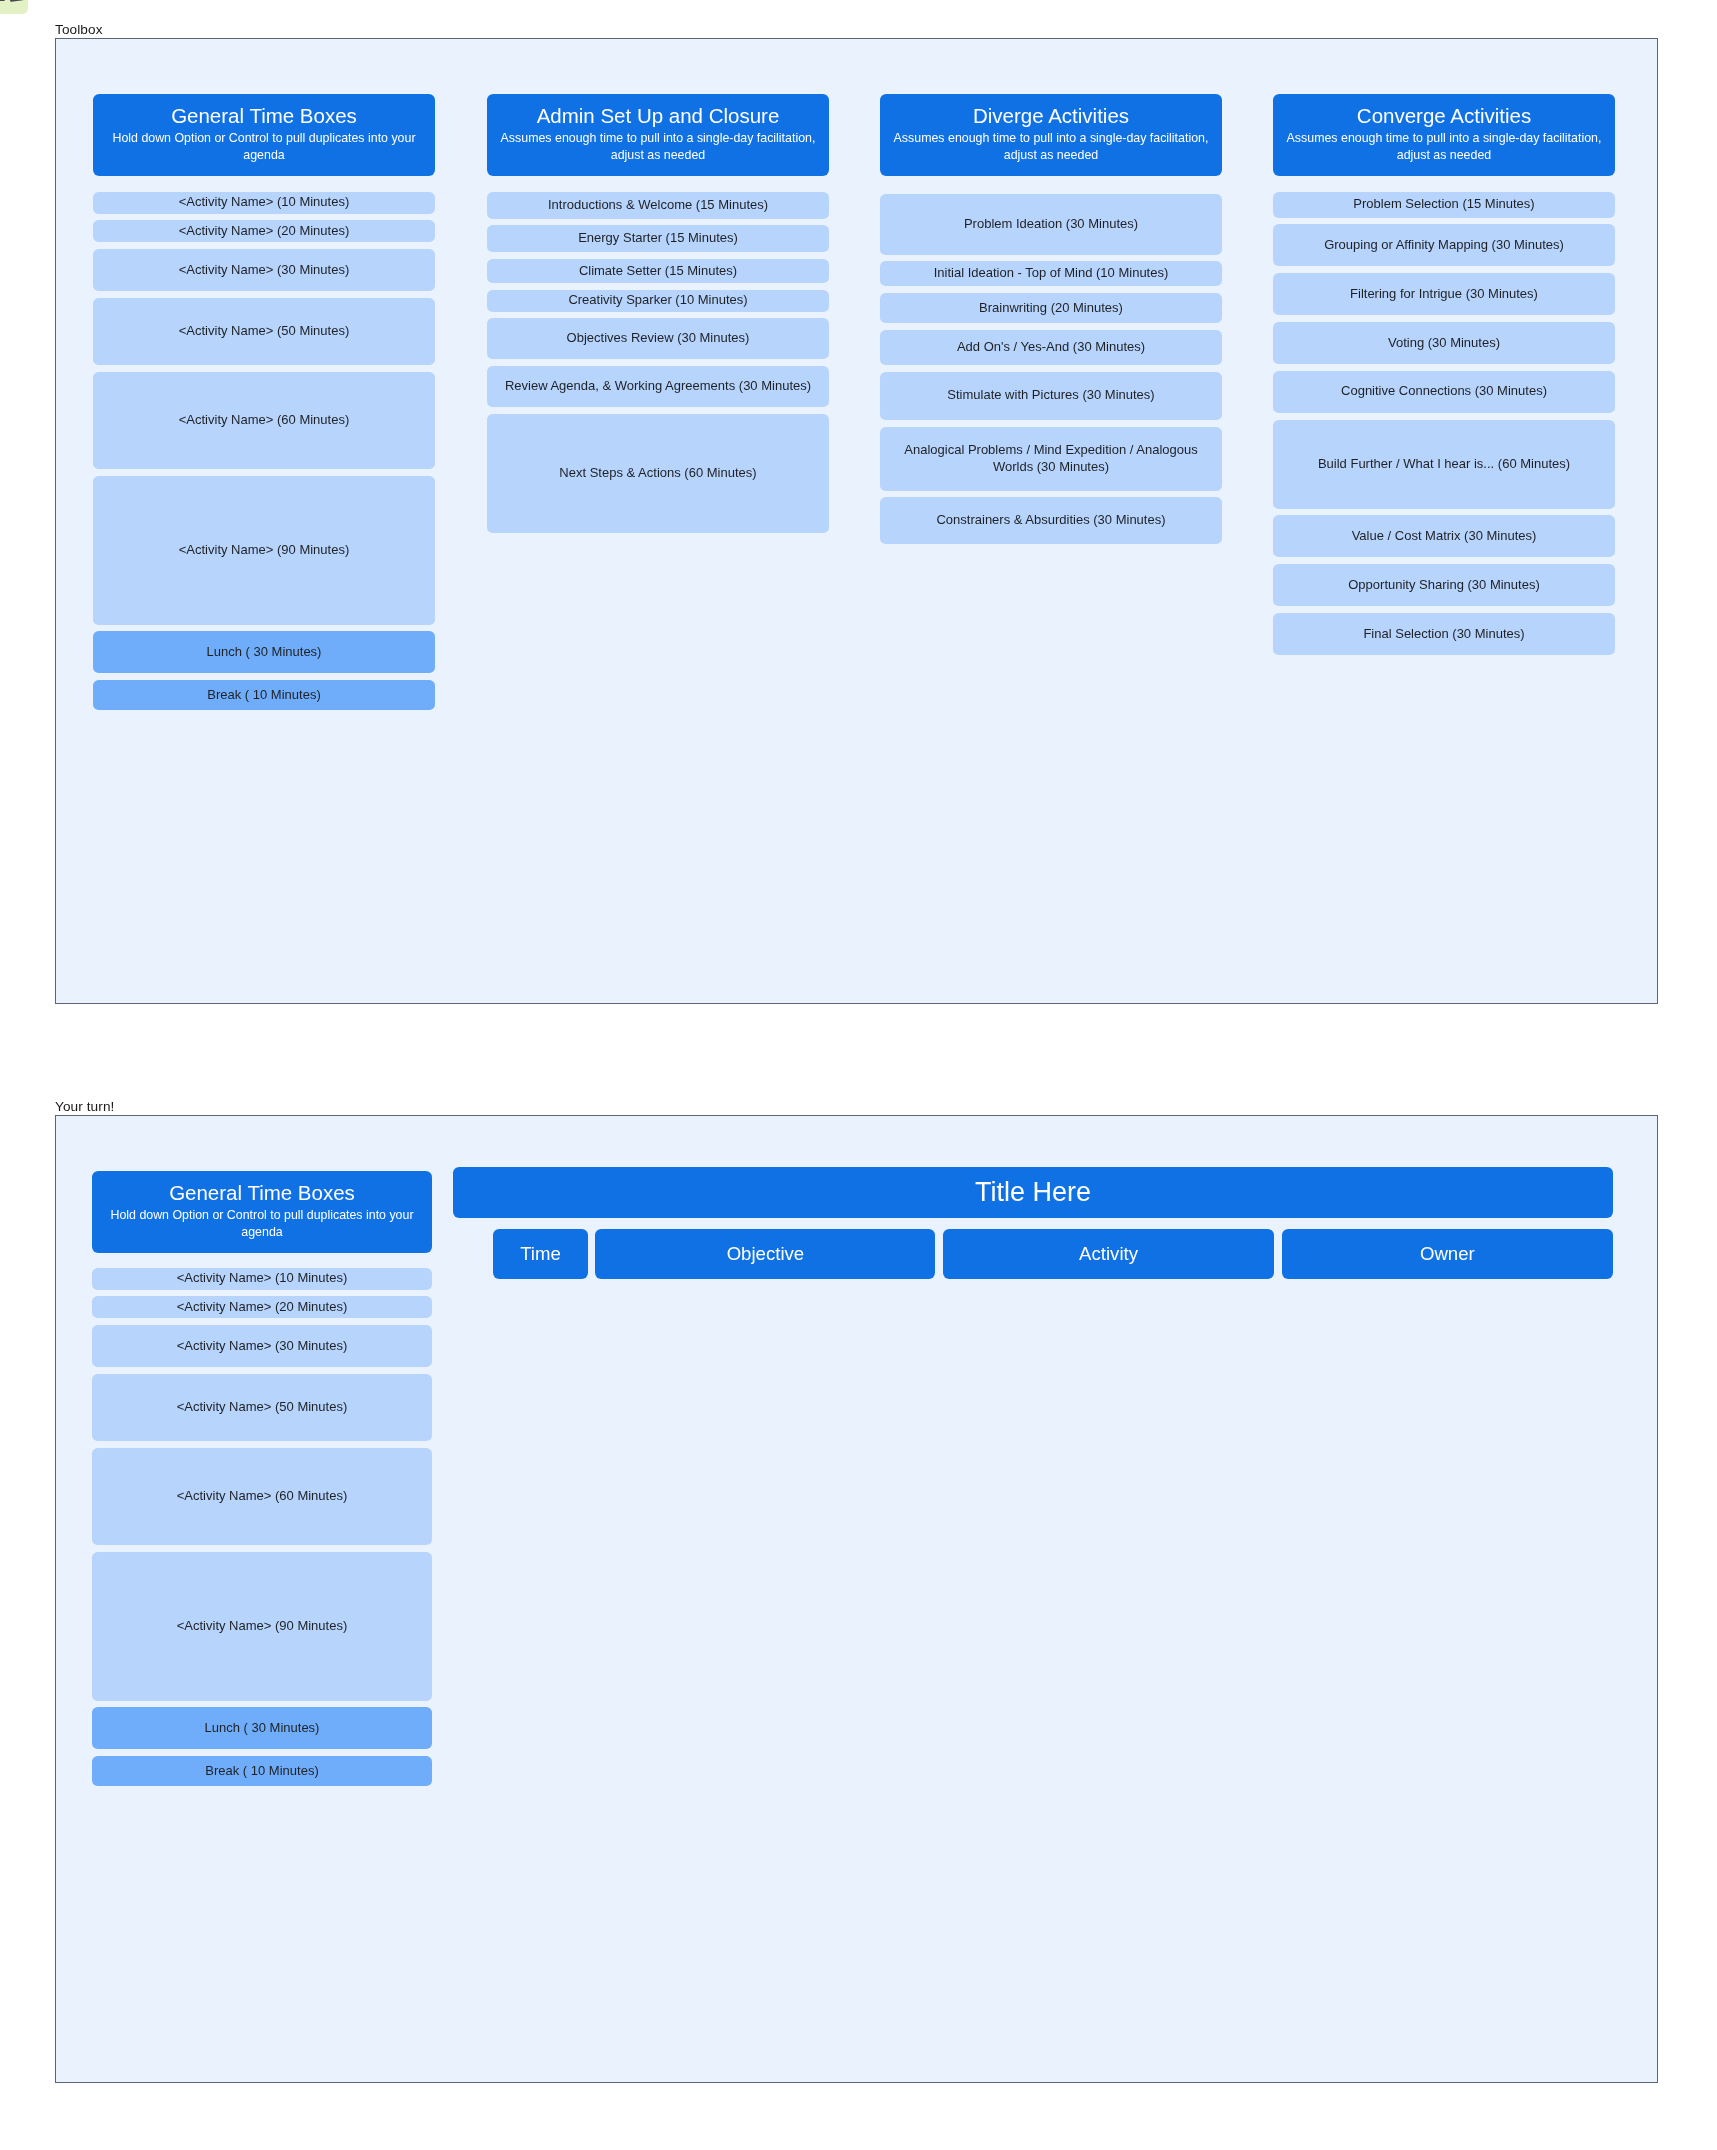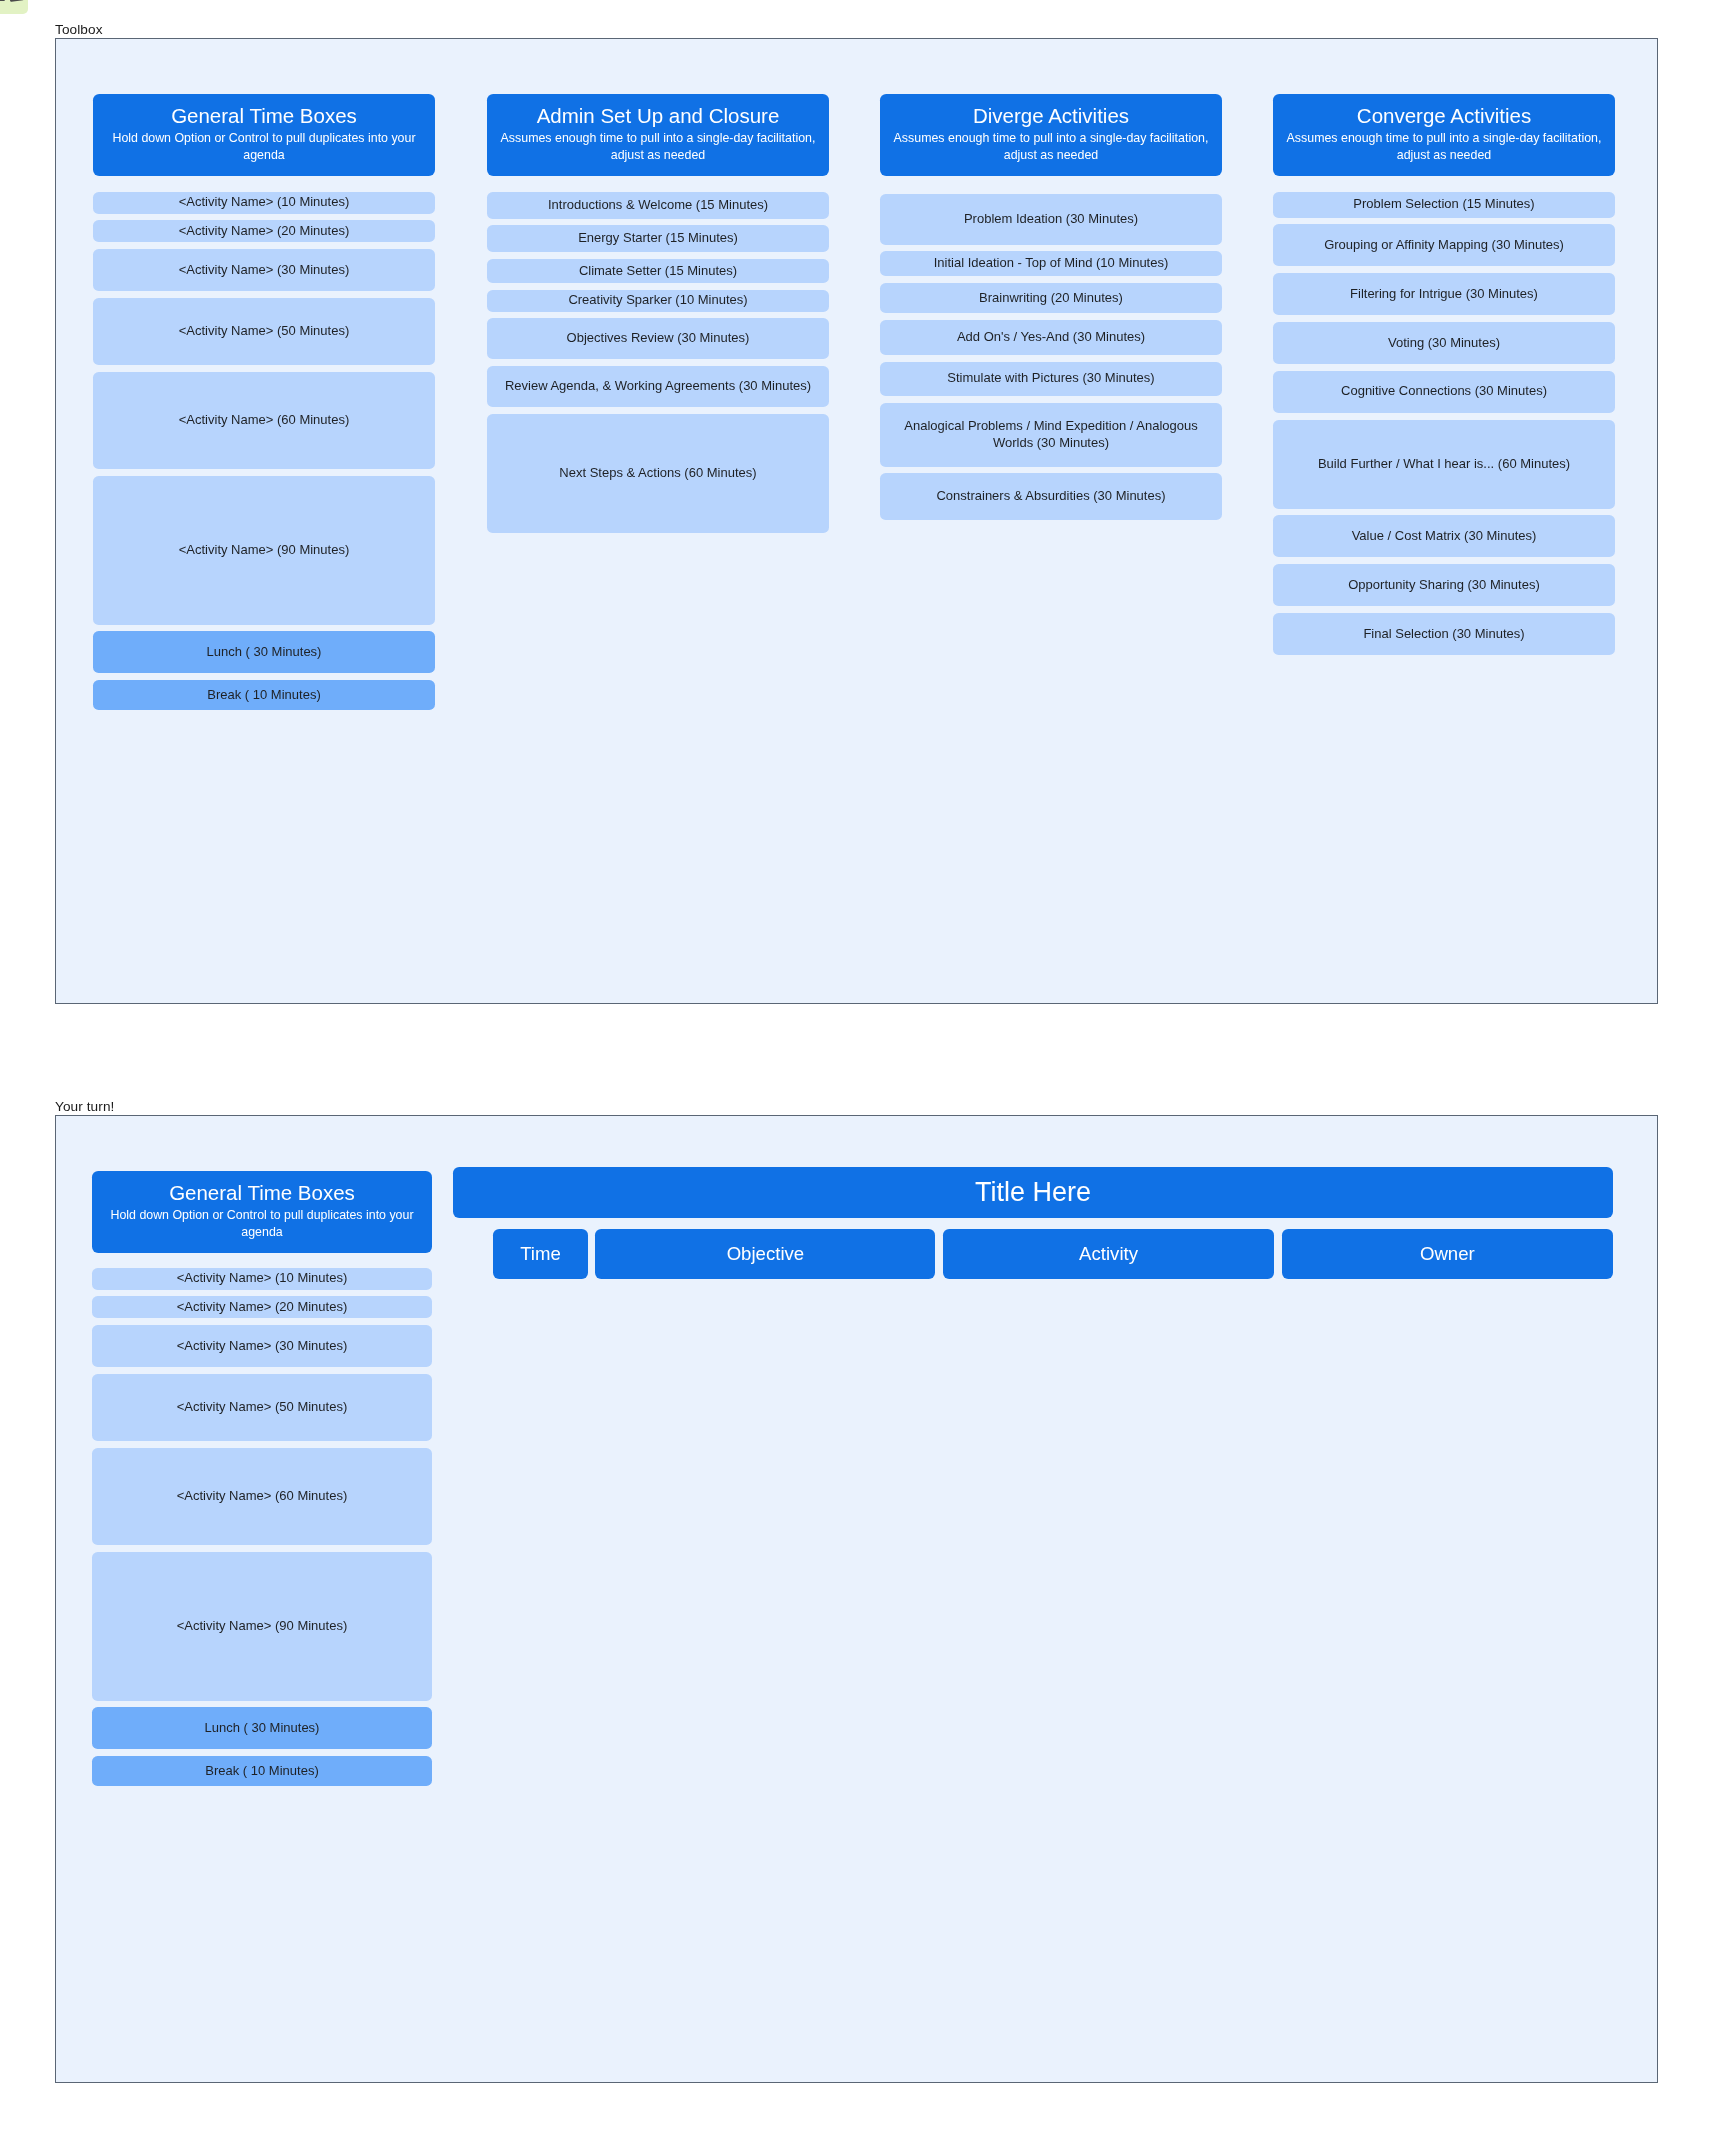--- a/index.html
+++ b/index.html
@@ -235,33 +235,33 @@
       </div>
       <div class="card" style="height: 119px;">
         <span class="card-label">Next Steps &amp; Actions (60 Minutes)</span>
       </div>
     </div>
   <div class="column" id="col-diverge">
       <div class="head-card">
         <span class="head-title">Diverge Activities</span>
         <span class="head-sub">Assumes enough time to pull into a single-day facilitation, adjust as needed</span>
       </div>
-      <div class="card" style="height: 51px; margin-top: 18px;">
+      <div class="card" style="height: 61px; margin-top: 18px;">
         <span class="card-label">Problem Ideation (30 Minutes)</span>
       </div>
       <div class="card" style="height: 25px;">
         <span class="card-label">Initial Ideation - Top of Mind (10 Minutes)</span>
       </div>
       <div class="card" style="height: 30px;">
         <span class="card-label">Brainwriting (20 Minutes)</span>
       </div>
       <div class="card" style="height: 35px;">
         <span class="card-label">Add On's / Yes-And (30 Minutes)</span>
       </div>
-      <div class="card" style="height: 34px;">
+      <div class="card" style="height: 48px;">
         <span class="card-label">Stimulate with Pictures (30 Minutes)</span>
       </div>
       <div class="card" style="height: 64px;">
         <span class="card-label">Analogical Problems / Mind Expedition / Analogous Worlds (30 Minutes)</span>
       </div>
       <div class="card" style="height: 47px;">
         <span class="card-label">Constrainers &amp; Absurdities (30 Minutes)</span>
       </div>
     </div>
   <div class="column" id="col-converge">

